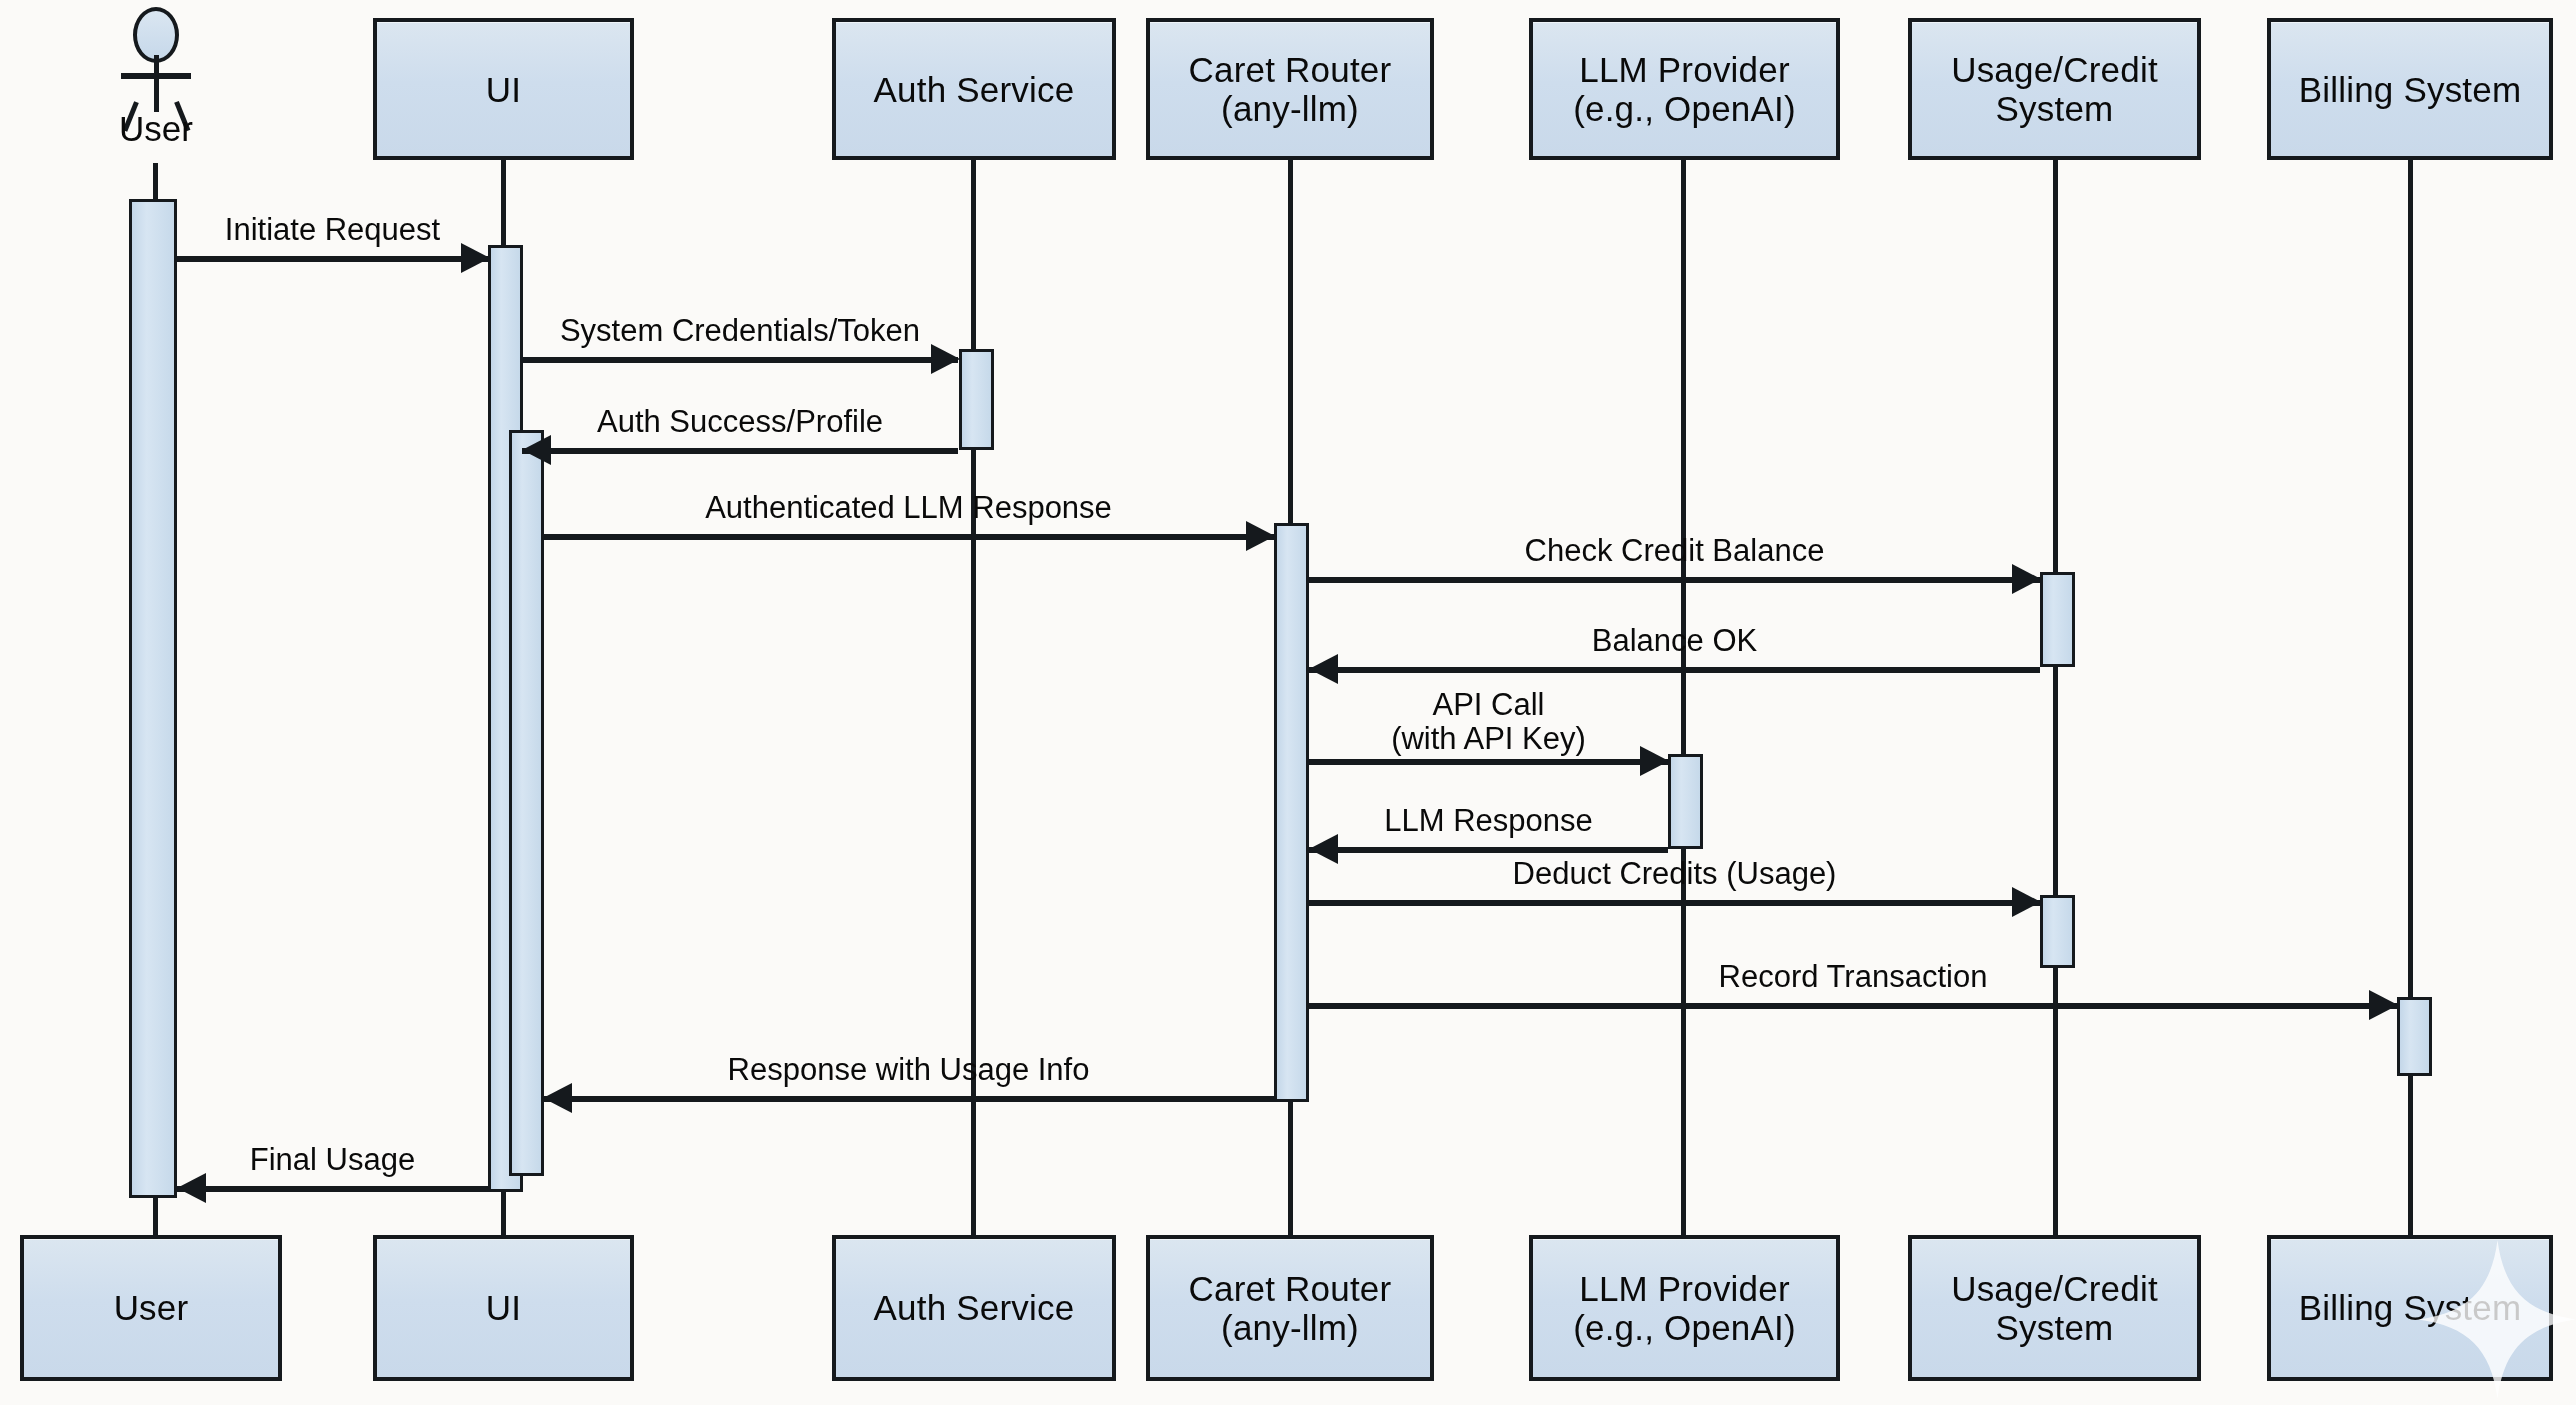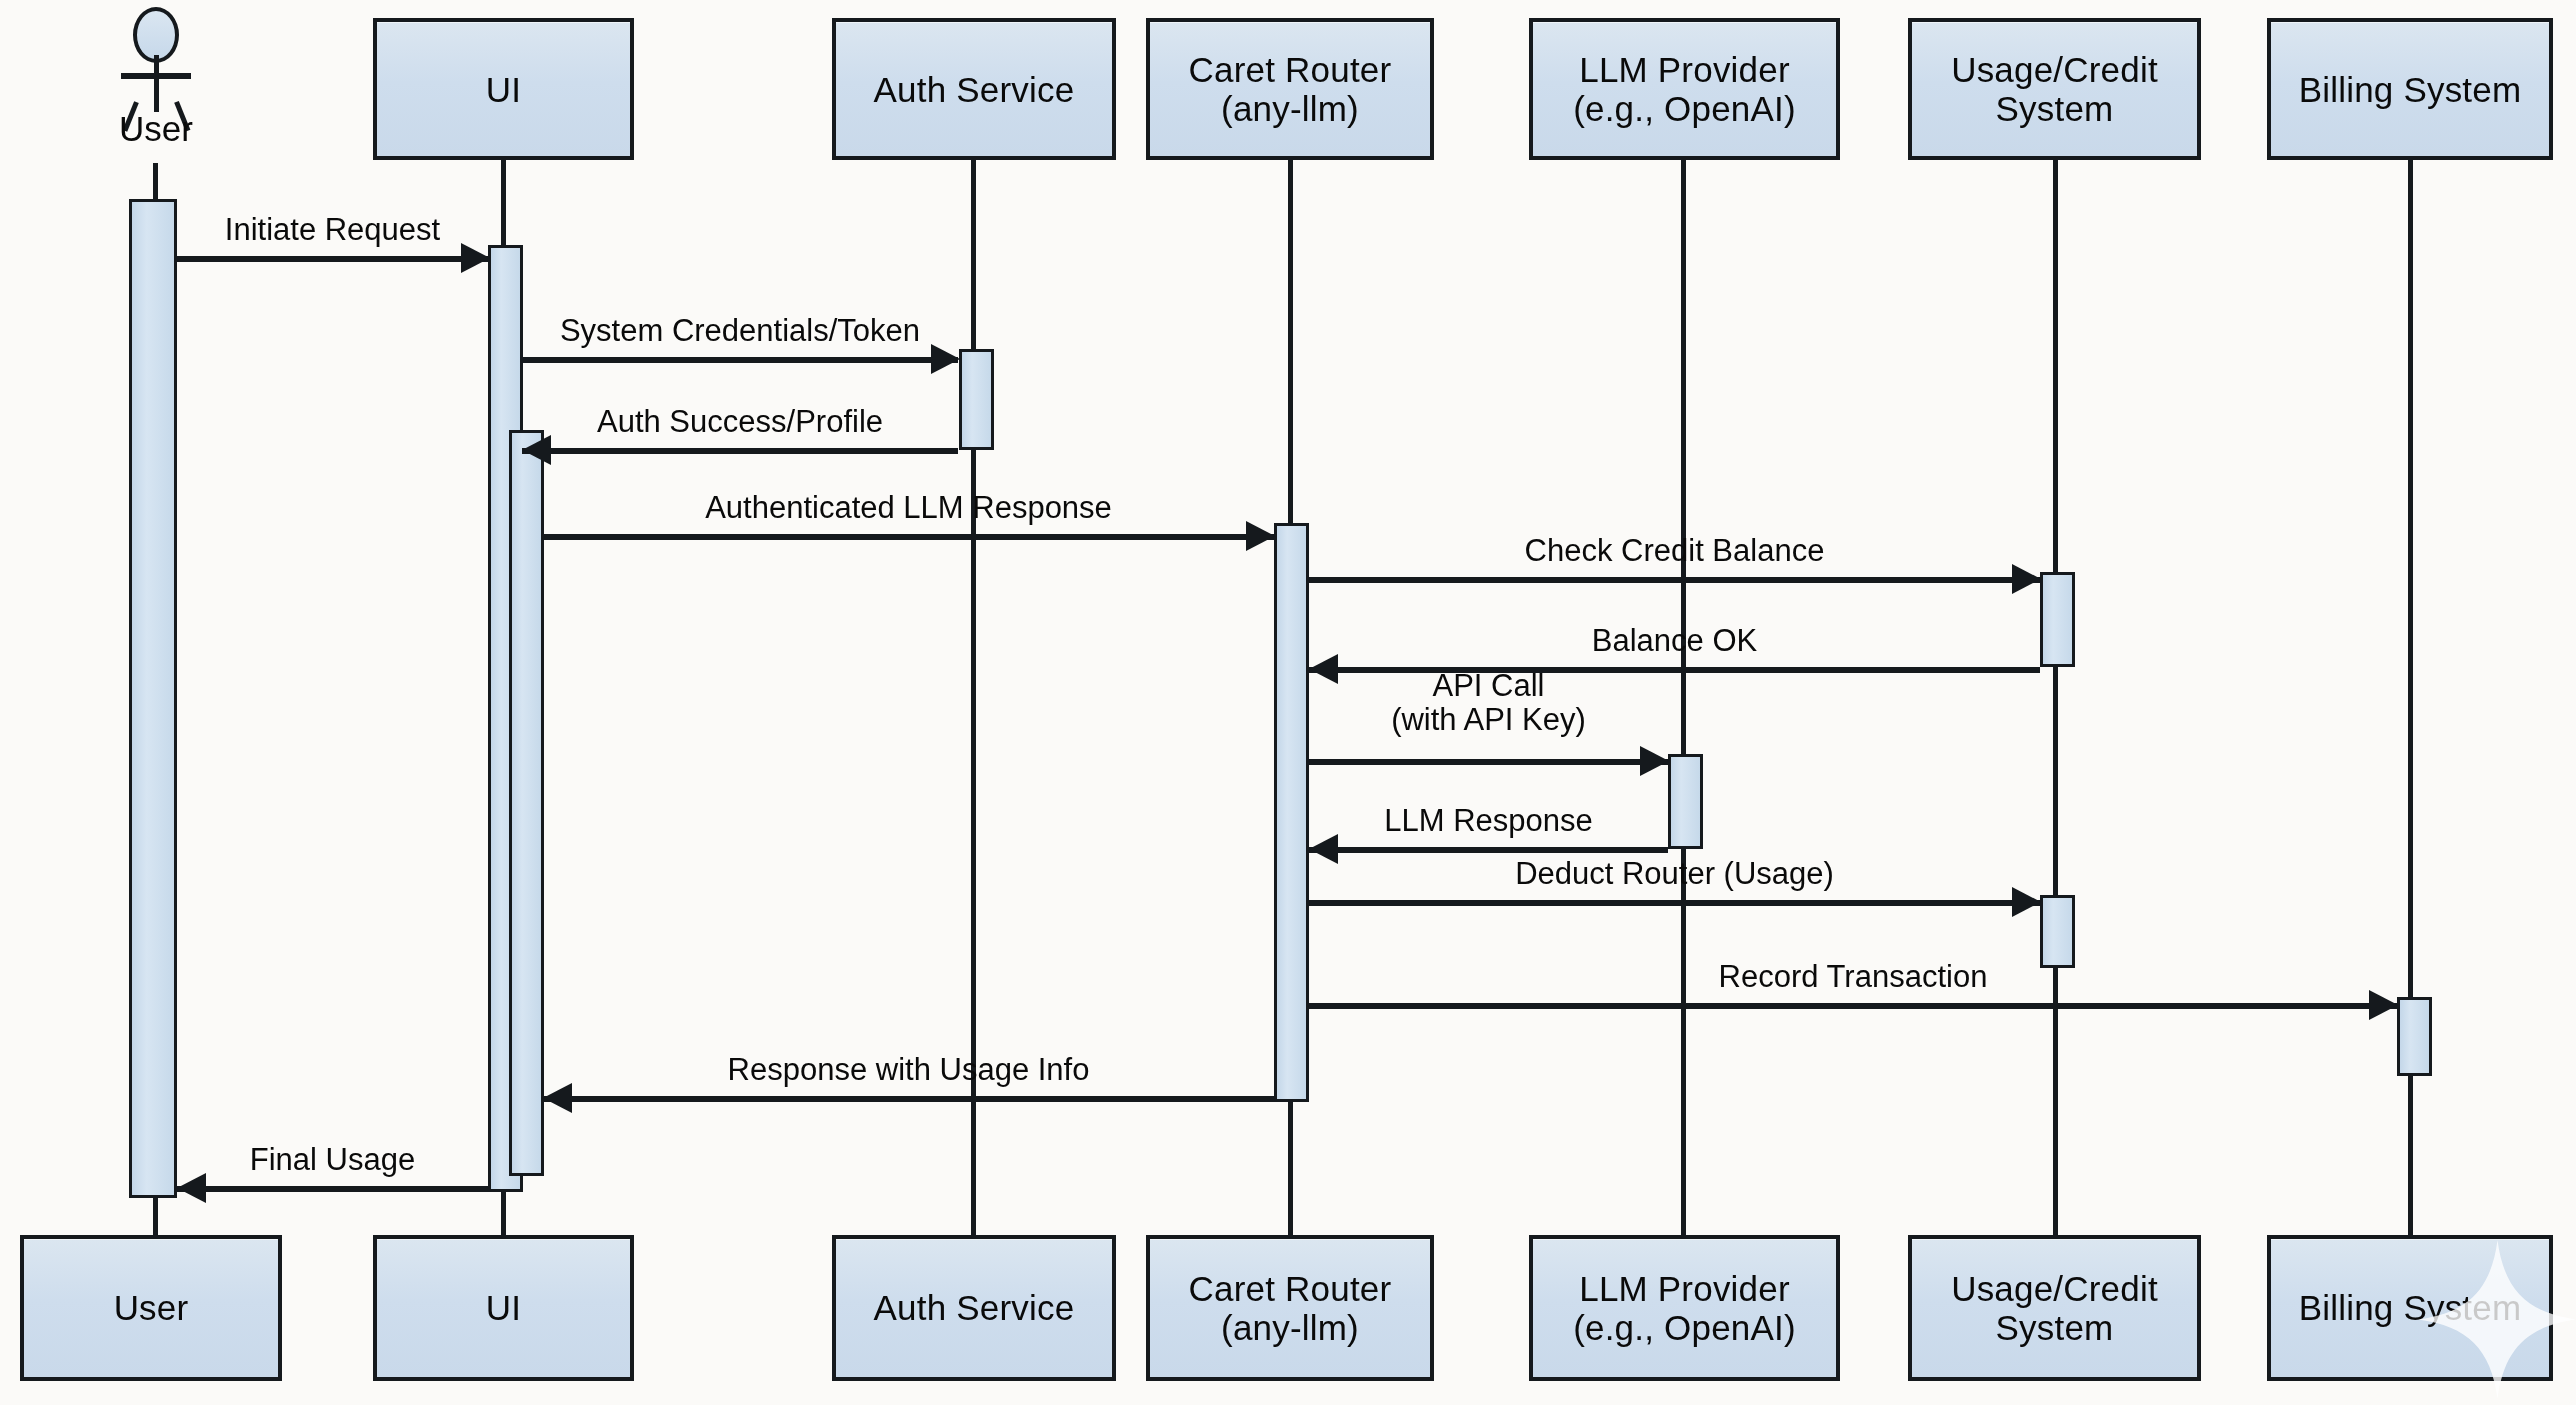--- a/index.html
+++ b/index.html
@@ -64,21 +64,21 @@
   .msg .label {
     position: absolute;
     bottom: 9.1px;
     width: 100%;
     text-align: center;
     font-size: 31px;
     color: #0a0a0a;
     line-height: 1.1;
     white-space: pre-line;
   }
-  .msg .label.two { bottom: 22px; }
+  .msg .label.two { bottom: 3px; }
   
   .actor { position: absolute; }
   .actor .head-c {
     position: absolute;
     width: 38px; height: 48px;
     border: 4.6px solid #15191d;
     border-radius: 50%;
     background: linear-gradient(180deg,#dae6f1,#c6d8ea);
     left: 50%; transform: translateX(-50%);
     top: 0;
@@ -187,21 +187,21 @@
 
   <div class="msg left" style="left:1309px; top:847px; width:359px;">
     <div class="line" style="width:359px;"></div>
     <div class="head" style="left:0px;"></div>
     <div class="label">LLM Response</div>
   </div>
 
   <div class="msg right" style="left:1309px; top:900px; width:731px;">
     <div class="line" style="width:731px;"></div>
     <div class="head" style="left:703px;"></div>
-    <div class="label">Deduct Router (Usage)</div>
+    <div class="label">Deduct Credits (Usage)</div>
   </div>
 
   <div class="msg right" style="left:1309px; top:1003px; width:1088px;">
     <div class="line" style="width:1088px;"></div>
     <div class="head" style="left:1060px;"></div>
     <div class="label">Record Transaction</div>
   </div>
 
   <div class="msg left" style="left:543px; top:1096px; width:731px;">
     <div class="line" style="width:731px;"></div>

